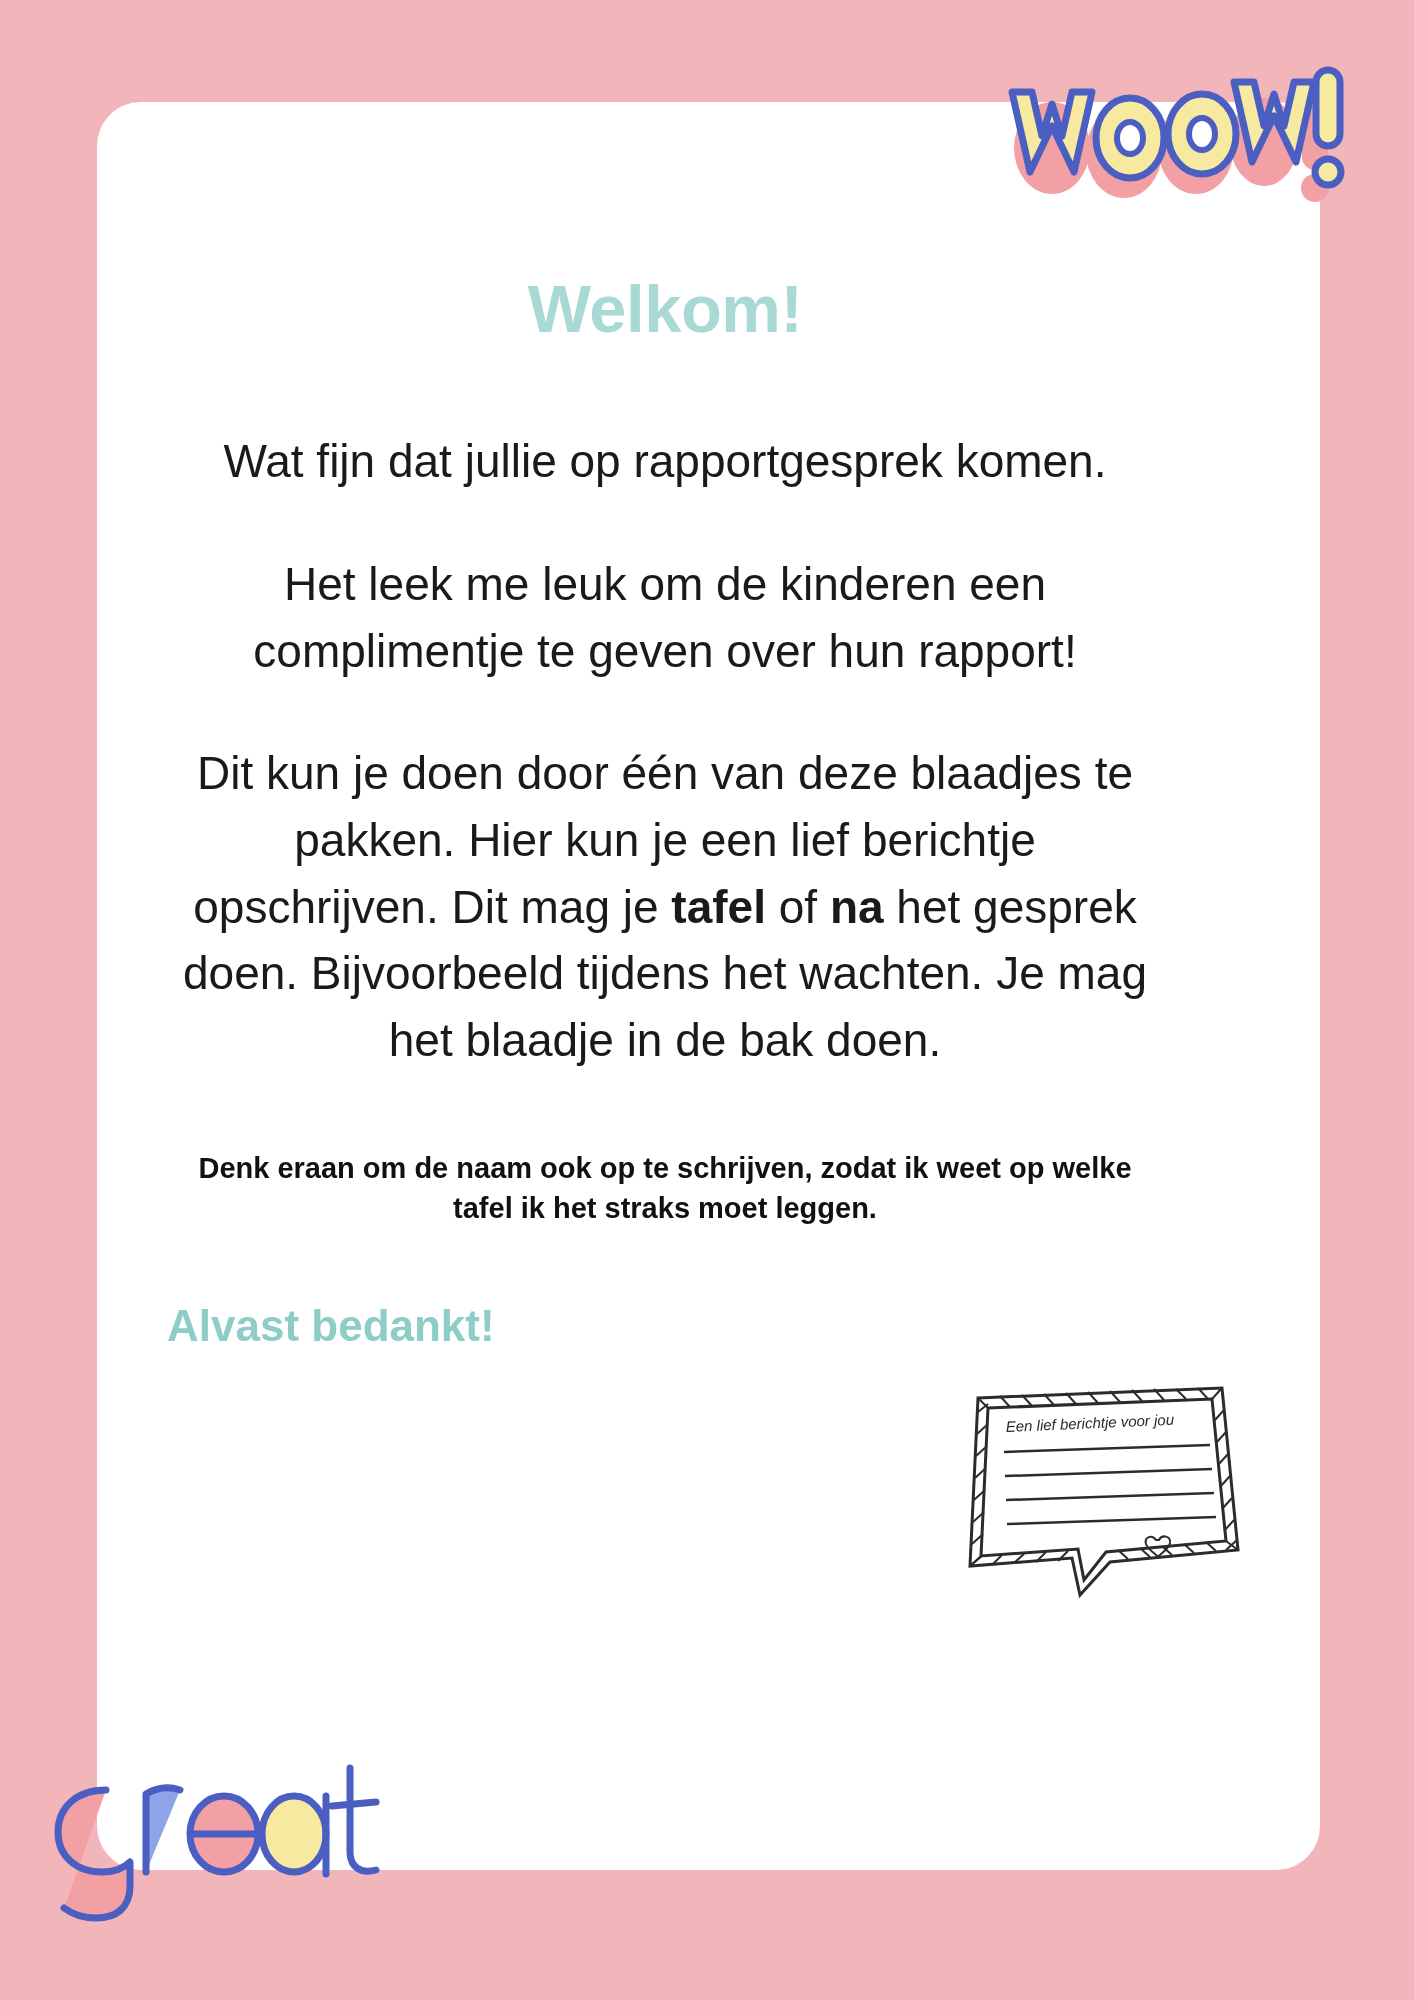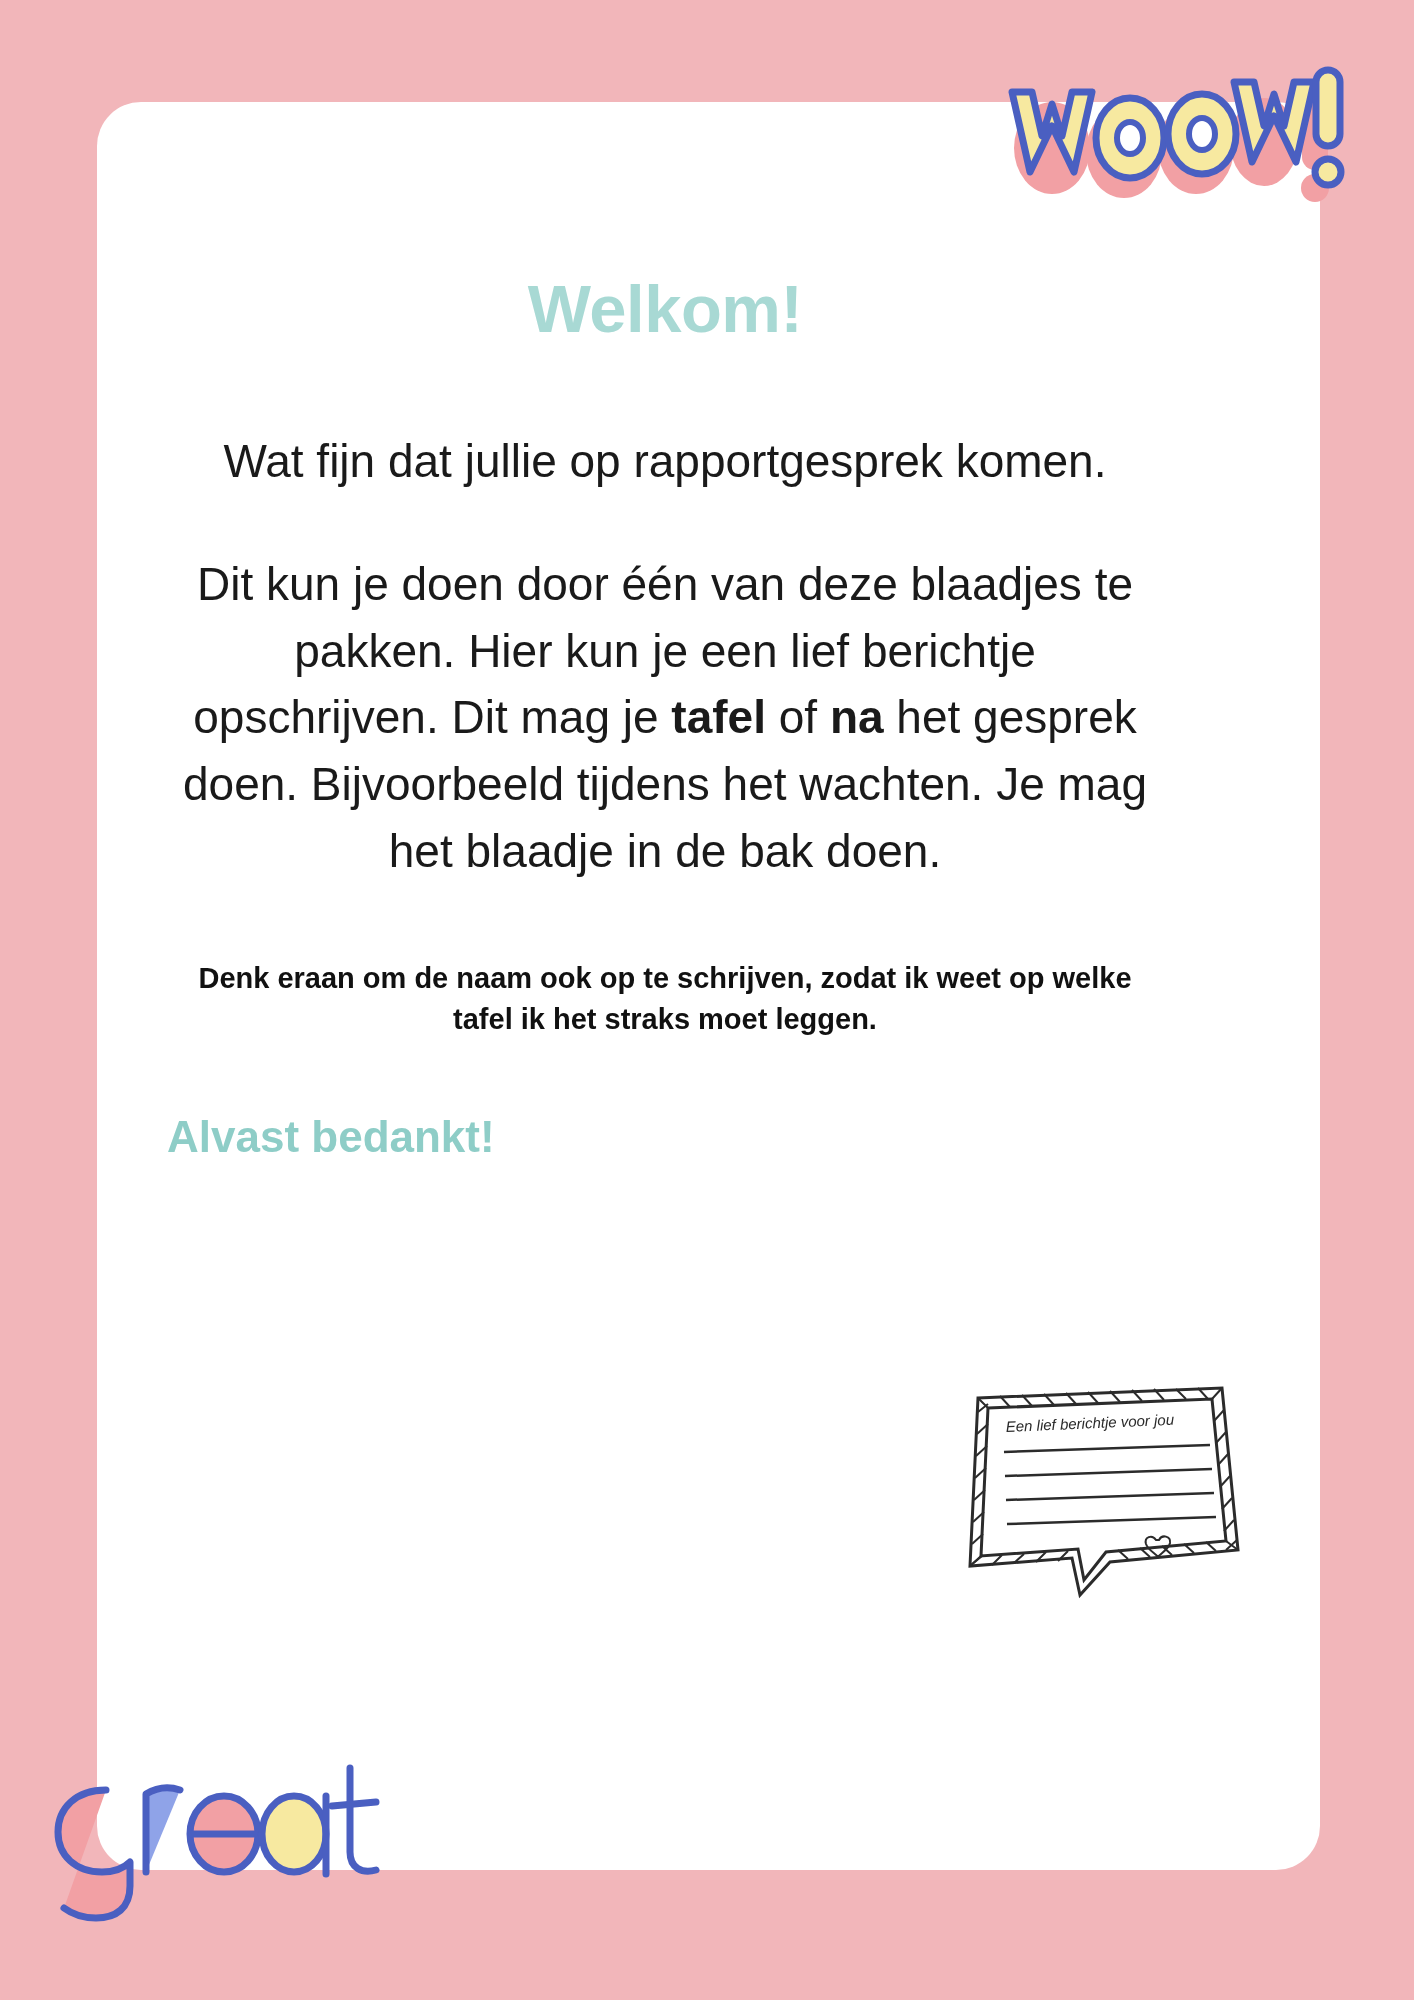--- a/index.html
+++ b/index.html
@@ -118,20 +118,21 @@
 <body>
 
 <div class="card"></div>
 
 <div class="content">
 
   <h1 class="title">Welkom!</h1>
 
   <p class="body-block p1">Wat fijn dat jullie op rapportgesprek komen.</p>
 
+  <p class="body-block p2">Het leek me leuk om de kinderen een complimentje te geven over hun rapport!</p>
 
   <p class="body-block p3"><span>Dit kun je doen door één van deze blaadjes te pakken. Hier kun je een lief berichtje opschrijven. Dit mag je </span><b>tafel</b><span> of </span><b>na</b><span> het gesprek doen. Bijvoorbeeld tijdens het wachten. Je mag het blaadje in de bak doen.</span></p>
 
   <p class="note">Denk eraan om de naam ook op te schrijven, zodat ik weet op welke tafel ik het straks moet leggen.</p>
 
   <p class="thanks">Alvast bedankt!</p>
 </div>
 
 <div class="doodle">
   <svg viewBox="0 0 290 220" width="290" height="220">

